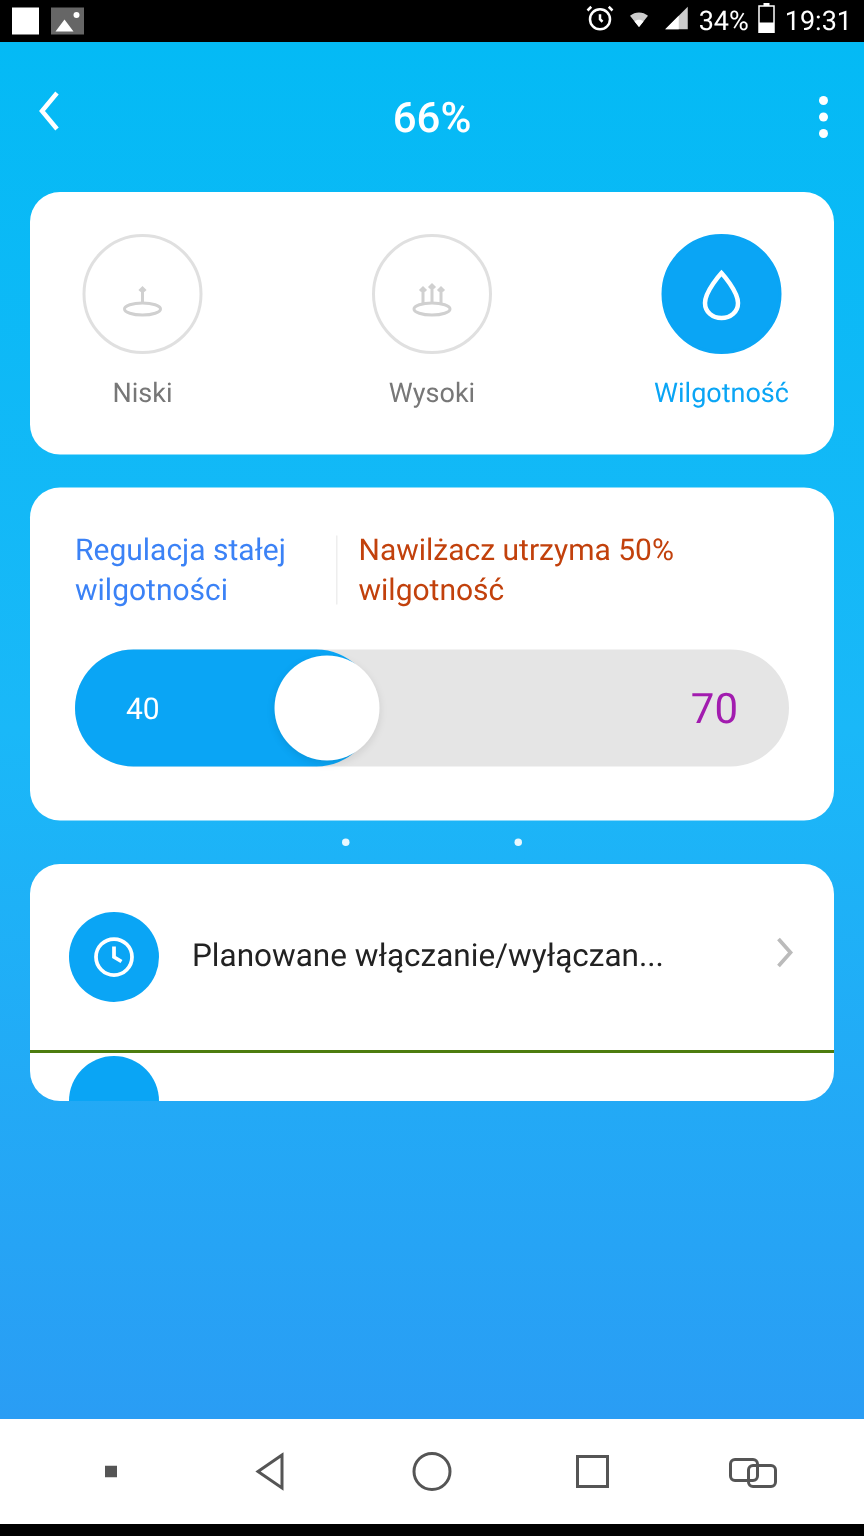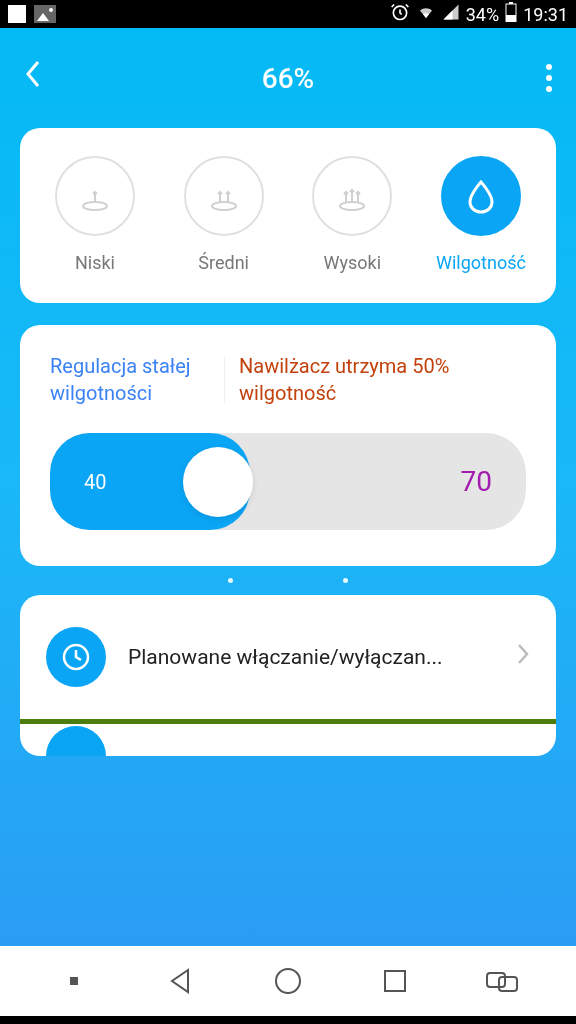--- a/index.html
+++ b/index.html
@@ -36,33 +36,33 @@
 .mode-circle.active { background: #0aa5f5; border-color: #0aa5f5; color: #fff; }
 .mode-label { font-size: 18px; color: #777; }
 .mode-label.active { color: #0aa5f5; }
 
 
 .humidity-card { padding: 28px 30px 36px; }
 .humidity-header { display: flex; gap: 14px; margin-bottom: 26px; }
 .humidity-title { font-size: 20px; color: #3b82f6; line-height: 1.35; max-width: 160px; }
 .humidity-status { font-size: 20px; color: #c2410c; line-height: 1.35; flex: 1; }
 .divider-v { width: 1px; background: #eee; margin: 4px 0; }
-.slider { height: 97px; background: #e5e5e5; border-radius: 40px; position: relative; display: flex; align-items: center; }
+.slider { height: 78px; background: #e5e5e5; border-radius: 40px; position: relative; display: flex; align-items: center; }
 .slider-fill { position: absolute; left: 0; top: 0; bottom: 0; width: 42%; background: #0aa5f5; border-radius: 40px; }
 .slider-min { position: absolute; left: 34px; color: #fff; font-size: 20px; z-index: 2; }
 .slider-max { position: absolute; right: 34px; color: #a21caf; font-size: 28px; z-index: 2; }
 .slider-thumb { position: absolute; left: 28%; width: 70px; height: 70px; background: #fff; border-radius: 50%; z-index: 3; box-shadow: 0 2px 6px rgba(0,0,0,0.1); }
 
 
 .page-dots { display: flex; justify-content: center; gap: 110px; margin-top: -10px; margin-bottom: -10px; }
 .page-dots span { width: 5px; height: 5px; border-radius: 50%; background: rgba(255,255,255,0.9); }
 
 
 .settings-card { padding: 0; }
-.setting-row { display: flex; align-items: center; padding: 32px 26px; gap: 22px; border-bottom: 5px solid #4d7c0f; }
+.setting-row { display: flex; align-items: center; padding: 32px 26px; gap: 22px; border-bottom: 2px solid #4d7c0f; }
 .setting-row:last-child { border-bottom: none; }
 .setting-icon { width: 60px; height: 60px; border-radius: 50%; background: #0aa5f5; display: flex; align-items: center; justify-content: center; color: #fff; flex-shrink: 0; }
 .setting-label { font-size: 21px; color: #222; flex: 1; white-space: nowrap; overflow: hidden; text-overflow: ellipsis; }
 .chevron { color: #bbb; font-size: 26px; font-weight: 300; }
 .toggle { width: 66px; height: 36px; background: #0aa5f5; border-radius: 20px; position: relative; }
 .toggle-knob { position: absolute; right: 4px; top: 4px; width: 28px; height: 28px; background: #fff; border-radius: 50%; }
 
 
 .nav-bar { height: 70px; background: #fff; display: flex; align-items: center; justify-content: space-around; padding: 0 20px; }
 .nav-bar .nav-btn { color: #555; display: flex; align-items: center; justify-content: center; width: 80px; }
@@ -131,29 +131,20 @@
             <svg width="40" height="40" viewBox="0 0 40 40" fill="none" stroke="currentColor" stroke-width="2">
                 <ellipse cx="20" cy="30" rx="12" ry="4"></ellipse>
                 <path d="M20 26v-10M18 18l2-2 2 2"></path>
               </svg>
           </div>
           <div class="mode-label">Niski</div>
         </div>
         <div class="mode-item">
           <div class="mode-circle">
             <svg width="40" height="40" viewBox="0 0 40 40" fill="none" stroke="currentColor" stroke-width="2">
-                <ellipse cx="20" cy="30" rx="12" ry="4"></ellipse>
-                <path d="M16 26v-10M14 18l2-2 2 2M24 26v-10M22 18l2-2 2 2"></path>
-              </svg>
-          </div>
-          <div class="mode-label">Średni</div>
-        </div>
-        <div class="mode-item">
-          <div class="mode-circle">
-            <svg width="40" height="40" viewBox="0 0 40 40" fill="none" stroke="currentColor" stroke-width="2">
                 <ellipse cx="20" cy="30" rx="12" ry="4">
                   <path d="M14 26v-10M12 18l2-2 2 2M20 26v-12M18 16l2-2 2 2M26 26v-10M24 18l2-2 2 2"></path>
                 </ellipse>
                 <path d="M14 26v-10M12 18l2-2 2 2M20 26v-12M18 16l2-2 2 2M26 26v-10M24 18l2-2 2 2"></path>
               </svg>
           </div>
           <div class="mode-label">Wysoki</div>
         </div>
         <div class="mode-item">
           <div class="mode-circle active">

